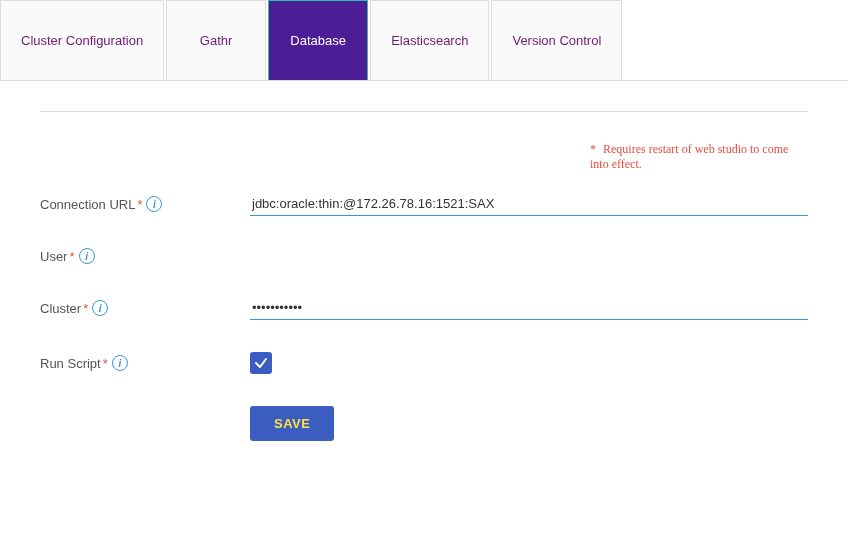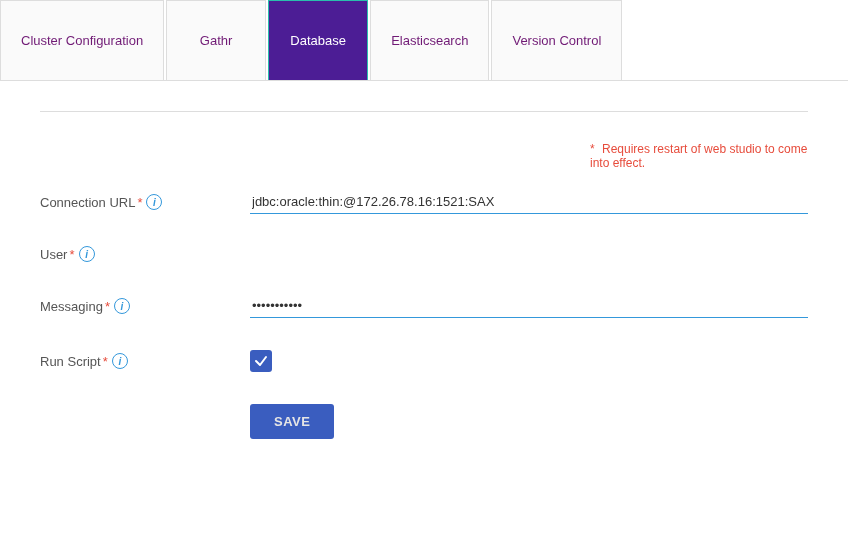--- a/index.html
+++ b/index.html
@@ -48,20 +48,21 @@
       border: none;
       border-top: 1px solid #ddd;
       margin-bottom: 30px;
     }
 
     .restart-notice {
       color: #e74c3c;
       font-size: 12px;
       margin-bottom: 20px;
       margin-left: 550px;
+      font-family: Liberation Serif, serif;
     }
     .restart-notice span.asterisk {
       color: #e74c3c;
       margin-right: 4px;
     }
 
     
     .form-area {
       display: flex;
       flex-direction: column;
@@ -129,21 +130,21 @@
       cursor: pointer;
     }
     .checkbox-styled svg {
       width: 14px;
       height: 14px;
     }
 
     
     .save-btn {
       background: #3a5dbf;
-      color: #e5e5e5;
+      color: #fde047;
       border: none;
       padding: 10px 24px;
       font-size: 13px;
       font-weight: bold;
       border-radius: 3px;
       cursor: pointer;
       letter-spacing: 0.5px;
       margin-left: 10px;
     }
 
@@ -195,21 +196,21 @@
     <div class="form-row">
       <div class="form-label label-group">
         <span>User</span>
         <span class="required">*</span>
         <span class="info-icon">i</span>
       </div>
     </div>
 
     <div class="form-row">
       <div class="form-label label-group">
-        <span>Messaging</span>
+        <span>Cluster</span>
         <span class="required">*</span>
         <span class="info-icon">i</span>
       </div>
       <input class="form-input" type="password" value="password123" style="">
     </div>
 
     <div class="form-row">
       <div class="form-label label-group">
         <span>Run Script</span>
         <span class="required">*</span>

